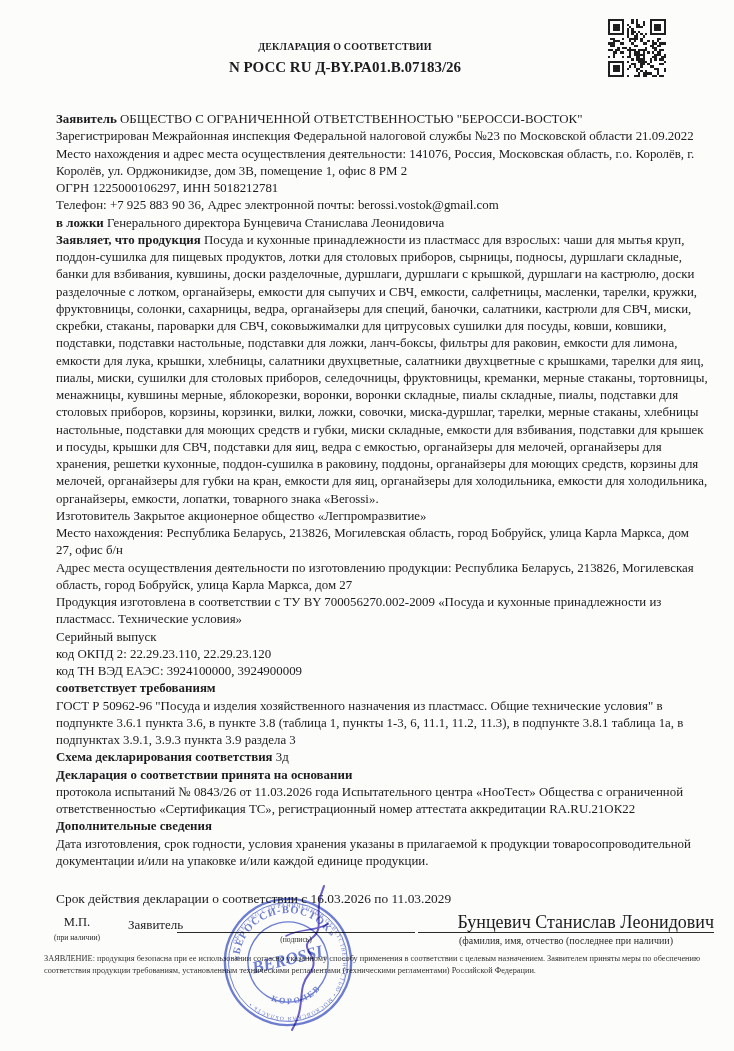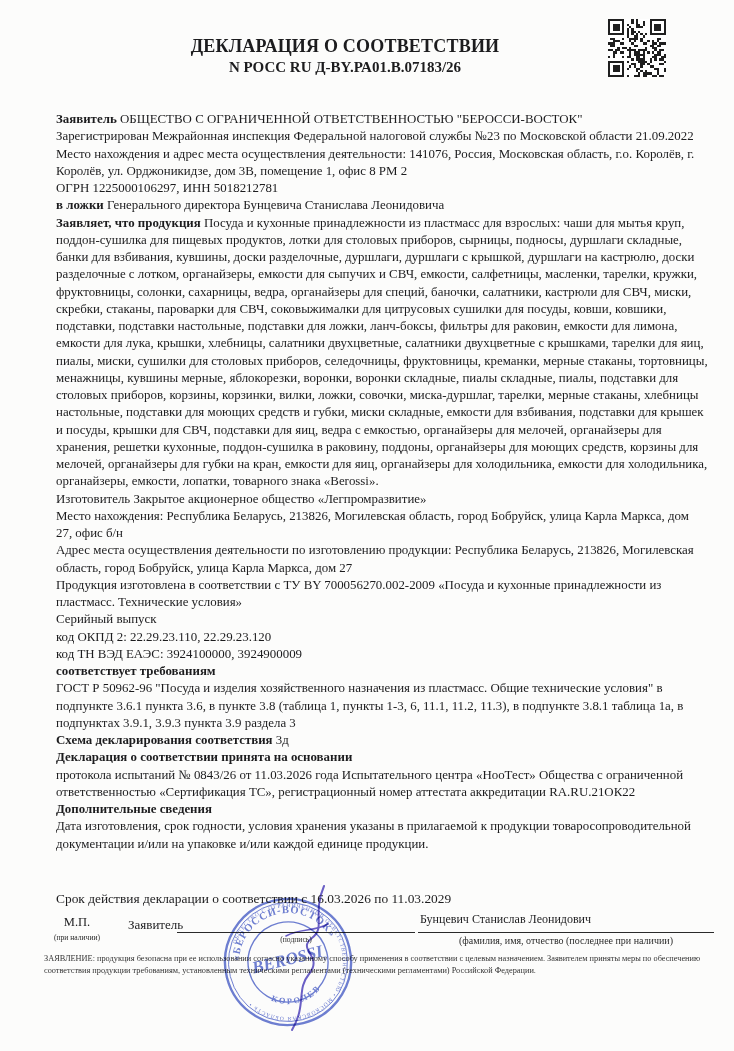--- a/index.html
+++ b/index.html
@@ -9,40 +9,40 @@
     background:#fcfcfb;
     font-family:"Liberation Serif","DejaVu Serif",serif;
     color:#1c1c1e;
     overflow:hidden;
     margin:0 auto;
   }
   .titles{
     position:absolute;left:0;top:36px;width:690px;
     text-align:center;font-weight:bold;
   }
-  .doc-title{font-size:18px;letter-spacing:.2px;line-height:21px;font-family:Liberation Serif, serif;}
+  .doc-title{font-size:10px;letter-spacing:.2px;line-height:21px;font-family:Liberation Serif, serif;}
   .doc-number{font-size:15px;line-height:21px;}
   .qr{position:absolute;left:608px;top:19px;}
   .body{
     position:absolute;left:56px;top:111px;width:652px;
     font-size:12.9px;line-height:17.25px;
   }
   .para{margin:0;}
   .para b{font-weight:bold;}
   .validity{
     position:absolute;left:56px;top:891px;width:640px;
     font-size:13.4px;font-weight:normal;
   }
   .sig-row{position:absolute;left:0;top:0;width:734px;height:0;}
   .mp{position:absolute;left:42px;top:915px;width:70px;text-align:center;font-size:12.5px;}
   .mp-note{font-size:7.6px;color:#2b2b2b;margin-top:3px;}
   .applicant{position:absolute;left:128px;top:917px;font-size:13px;}
   .sig-line{position:absolute;left:177px;top:932px;width:238px;border-bottom:1.3px solid #2a2a2a;}
   .sig-note{position:absolute;left:177px;top:935px;width:238px;text-align:center;font-size:7.6px;color:#2b2b2b;}
-  .fio{position:absolute;left:420px;top:912px;width:294px;text-align:left;font-size:12px;}
+  .fio{position:absolute;left:420px;top:912px;width:294px;text-align:right;font-size:18px;}
   .fio-line{position:absolute;left:418px;top:932px;width:296px;border-bottom:1.3px solid #2a2a2a;}
   .fio-note{position:absolute;left:418px;top:935px;width:296px;text-align:center;font-size:10px;color:#2b2b2b;}
   .footnote{
     position:absolute;left:44px;top:953px;width:664px;
     font-size:8.3px;line-height:11.6px;color:#333;
   }
   .stamp{
     position:absolute;left:221px;top:895px;
     transform:rotate(-14deg);
     mix-blend-mode:multiply;
@@ -264,20 +264,21 @@
         <rect x="6" y="18" width="1" height="7"></rect>
         <rect x="2" y="20" width="3" height="3"></rect>
       </g>
   </svg>
 
   <div class="body" id="doc-body">
       <div class="para"><b>Заявитель </b>ОБЩЕСТВО С ОГРАНИЧЕННОЙ ОТВЕТСТВЕННОСТЬЮ "БЕРОССИ-ВОСТОК"</div>
       <div class="para">Зарегистрирован Межрайонная инспекция Федеральной налоговой службы №23 по Московской области 21.09.2022</div>
       <div class="para">Место нахождения и адрес места осуществления деятельности: 141076, Россия, Московская область, г.о. Королёв, г. Королёв, ул. Орджоникидзе, дом 3В, помещение 1, офис 8 РМ 2</div>
       <div class="para">ОГРН 1225000106297, ИНН 5018212781</div>
+      <div class="para">Телефон: +7 925 883 90 36, Адрес электронной почты: berossi.vostok@gmail.com</div>
       <div class="para"><b>в ложки </b>Генерального директора Бунцевича Станислава Леонидовича</div>
       <div class="para"><b>Заявляет, что продукция </b>Посуда и кухонные принадлежности из пластмасс для взрослых: чаши для мытья круп, поддон-сушилка для пищевых продуктов, лотки для столовых приборов, сырницы, подносы, дуршлаги складные, банки для взбивания, кувшины, доски разделочные, дуршлаги, дуршлаги с крышкой, дуршлаги на кастрюлю, доски разделочные с лотком, органайзеры, емкости для сыпучих и СВЧ, емкости, салфетницы, масленки, тарелки, кружки, фруктовницы, солонки, сахарницы, ведра, органайзеры для специй, баночки, салатники, кастрюли для СВЧ, миски, скребки, стаканы, пароварки для СВЧ, соковыжималки для цитрусовых сушилки для посуды, ковши, ковшики, подставки, подставки настольные, подставки для ложки, ланч-боксы, фильтры для раковин, емкости для лимона, емкости для лука, крышки, хлебницы, салатники двухцветные, салатники двухцветные с крышками, тарелки для яиц, пиалы, миски, сушилки для столовых приборов, селедочницы, фруктовницы, креманки, мерные стаканы, тортовницы, менажницы, кувшины мерные, яблокорезки, воронки, воронки складные, пиалы складные, пиалы, подставки для столовых приборов, корзины, корзинки, вилки, ложки, совочки, миска-дуршлаг, тарелки, мерные стаканы, хлебницы настольные, подставки для моющих средств и губки, миски складные, емкости для взбивания, подставки для крышек и посуды, крышки для СВЧ, подставки для яиц, ведра с емкостью, органайзеры для мелочей, органайзеры для хранения, решетки кухонные, поддон-сушилка в раковину, поддоны, органайзеры для моющих средств, корзины для мелочей, органайзеры для губки на кран, емкости для яиц, органайзеры для холодильника, емкости для холодильника, органайзеры, емкости, лопатки, товарного знака «Berossi».</div>
       <div class="para">Изготовитель Закрытое акционерное общество «Легпромразвитие»</div>
       <div class="para">Место нахождения: Республика Беларусь, 213826, Могилевская область, город Бобруйск, улица Карла Маркса, дом 27, офис б/н</div>
       <div class="para">Адрес места осуществления деятельности по изготовлению продукции: Республика Беларусь, 213826, Могилевская область, город Бобруйск, улица Карла Маркса, дом 27</div>
       <div class="para">Продукция изготовлена в соответствии с ТУ BY 700056270.002-2009 «Посуда и кухонные принадлежности из пластмасс. Технические условия»</div>
       <div class="para">Серийный выпуск</div>
       <div class="para">код ОКПД 2: 22.29.23.110, 22.29.23.120</div>
       <div class="para">код ТН ВЭД ЕАЭС: 3924100000, 3924900009</div>
       <div class="para"><b>соответствует требованиям</b></div>

